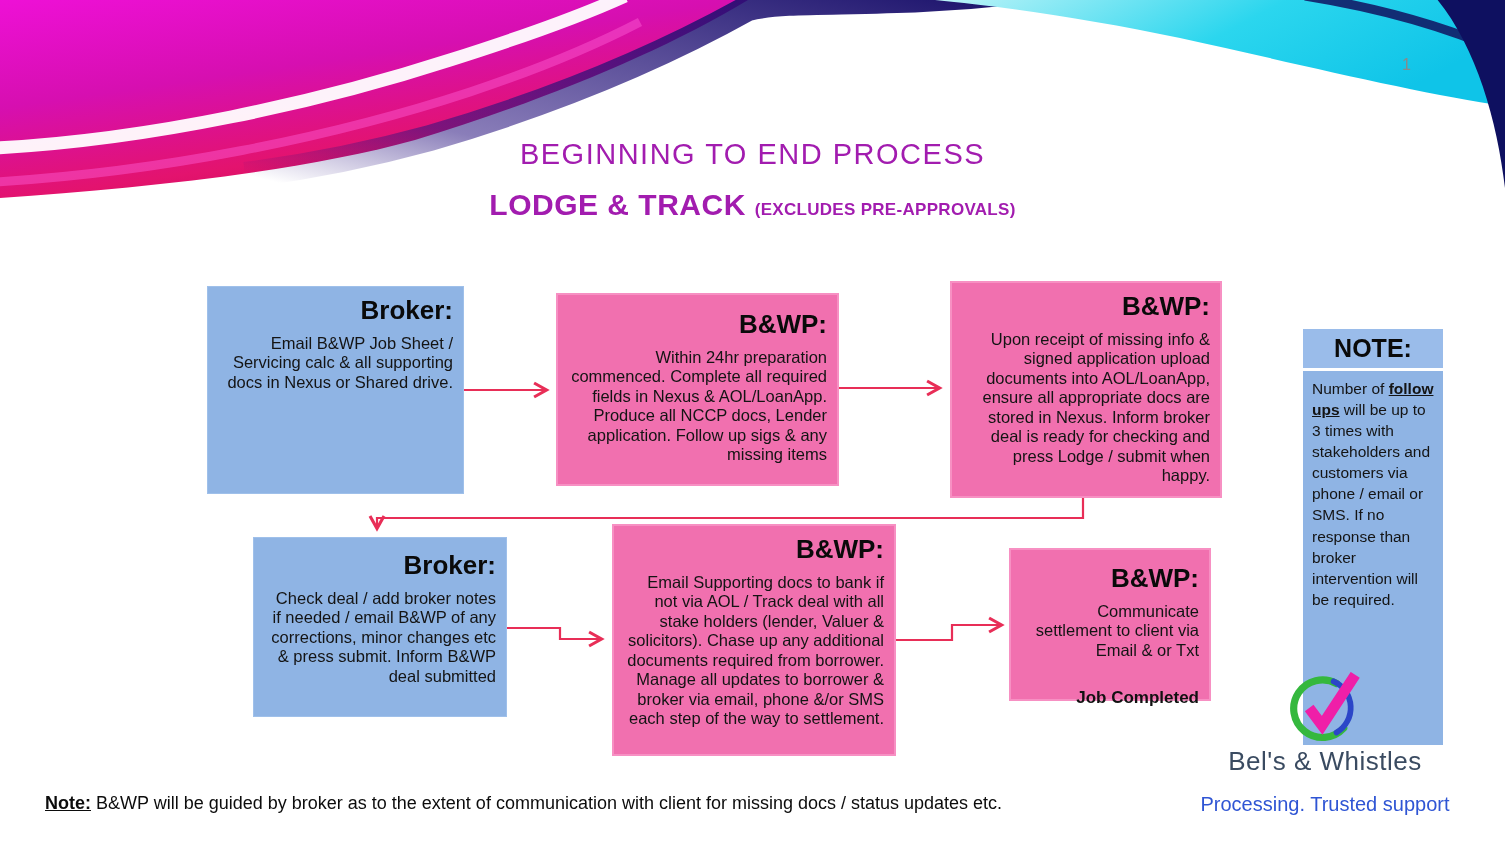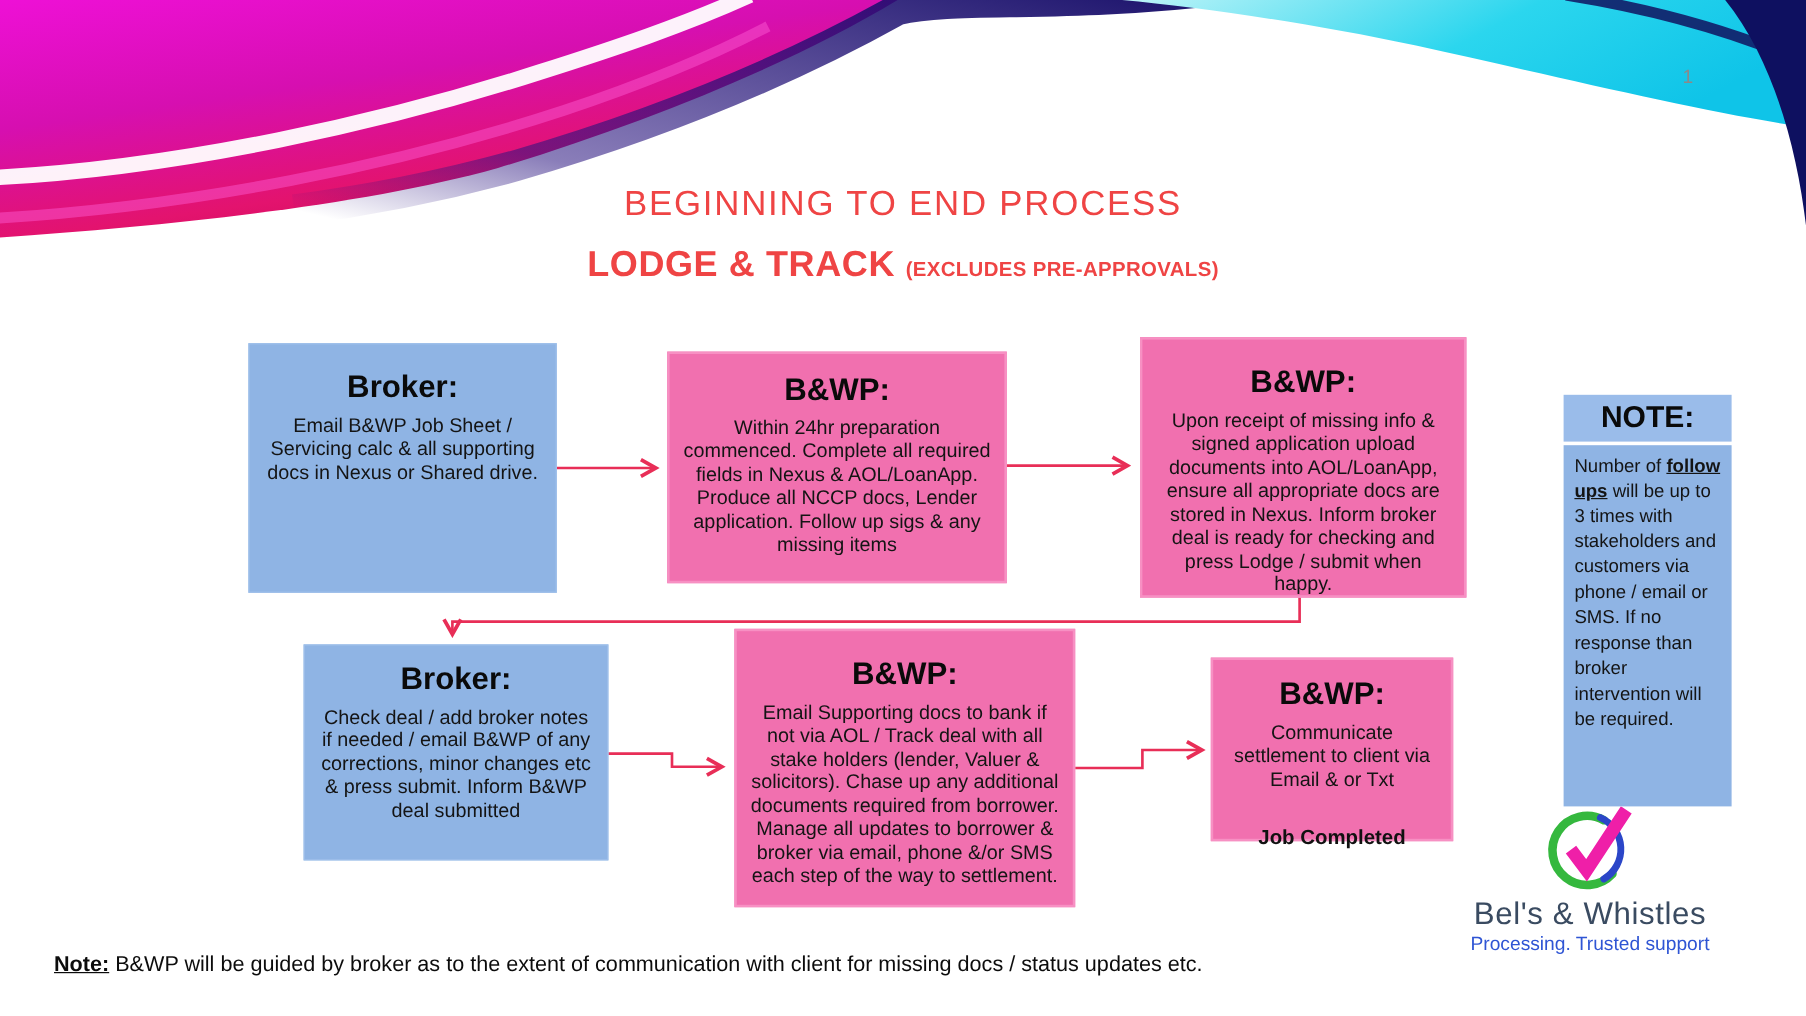--- a/index.html
+++ b/index.html
@@ -5,48 +5,48 @@
   * { margin:0; padding:0; box-sizing:border-box; }
   html,body { background:#ffffff; }
   body { font-family:"Liberation Sans", sans-serif; color:#111; }
   .slide { position:relative; width:1505px; height:847px; background:#fff; overflow:hidden; margin:0 auto; }
 
   .deco-svg { position:absolute; top:0; left:0; pointer-events:none; }
   .arrow-layer { position:absolute; top:0; left:0; width:1505px; height:847px; pointer-events:none; }
 
   .page-num { position:absolute; left:1402px; top:56px; font-size:16px; color:#8a8a8a; }
 
-  .title-wrap { position:absolute; top:154px; left:0; width:100%; text-align:center; color:#ef4444; }
+  .title-wrap { position:absolute; top:138px; left:0; width:100%; text-align:center; color:#a21caf; }
   .title-line1 { font-size:29px; letter-spacing:1.5px; font-weight:400; }
   .title-line2 { font-size:30px; font-weight:700; letter-spacing:0.5px; margin-top:17px; }
   .title-suffix { font-size:17px; font-weight:700; letter-spacing:0.3px; }
 
-  .fbox { position:absolute; text-align:center; padding:18px 10px; }
+  .fbox { position:absolute; text-align:right; padding:6px 10px; }
   .fbox-blue { background:#8FB4E4; border:1px solid #9fc0ea; }
   .fbox-pink { background:#F170AF; border:2px solid #f790c3; }
   .fbox h2 { font-size:26px; font-weight:700; color:#0a0a0a; margin:2px 0 8px; }
   .fbox p { font-size:16.5px; line-height:1.18; color:#141414; }
   .fbox p + p { margin-top:12px; }
   .status-line { font-size:17px; font-weight:700; margin-top:28px; }
 
   .note-header { position:absolute; left:1303px; top:329px; width:140px; height:39px;
                  background:#9ABCEA; text-align:center; font-size:25px; font-weight:700;
                  line-height:38px; color:#0a0a0a; }
-  .note-body { position:absolute; left:1303px; top:371px; width:140px; height:301px;
+  .note-body { position:absolute; left:1303px; top:371px; width:140px; height:374px;
                background:#8FB4E4; text-align:left; font-size:15.5px; line-height:1.36;
                padding:7px 9px; color:#141414; }
   .note-emph { font-weight:700; text-decoration:underline; }
 
   .footnote { position:absolute; left:45px; top:791px; width:1080px; font-size:18px; line-height:1.35; color:#0c0c0c; }
   .footnote .fn-label { font-weight:700; text-decoration:underline; }
 
   .logo-wrap { position:absolute; left:1200px; top:672px; width:250px; text-align:center; }
   .logo-mark { display:block; margin:0 auto 2px; }
   .logo-name { font-size:26px; color:#3A4B61; letter-spacing:0.5px; }
-  .logo-tagline { font-size:16px; color:#2F55D4; margin-top:2px; }
+  .logo-tagline { font-size:20px; color:#2F55D4; margin-top:16px; }
 </style>
 </head>
 <body>
 
 <div class="slide">
 
   <svg class="deco-svg" width="1505" height="245" viewBox="0 0 1505 245" aria-hidden="true">
     <defs>
       <linearGradient id="gMag" x1="0" y1="0" x2="0.55" y2="1">
         <stop offset="0" stop-color="#EE10D6"></stop>

